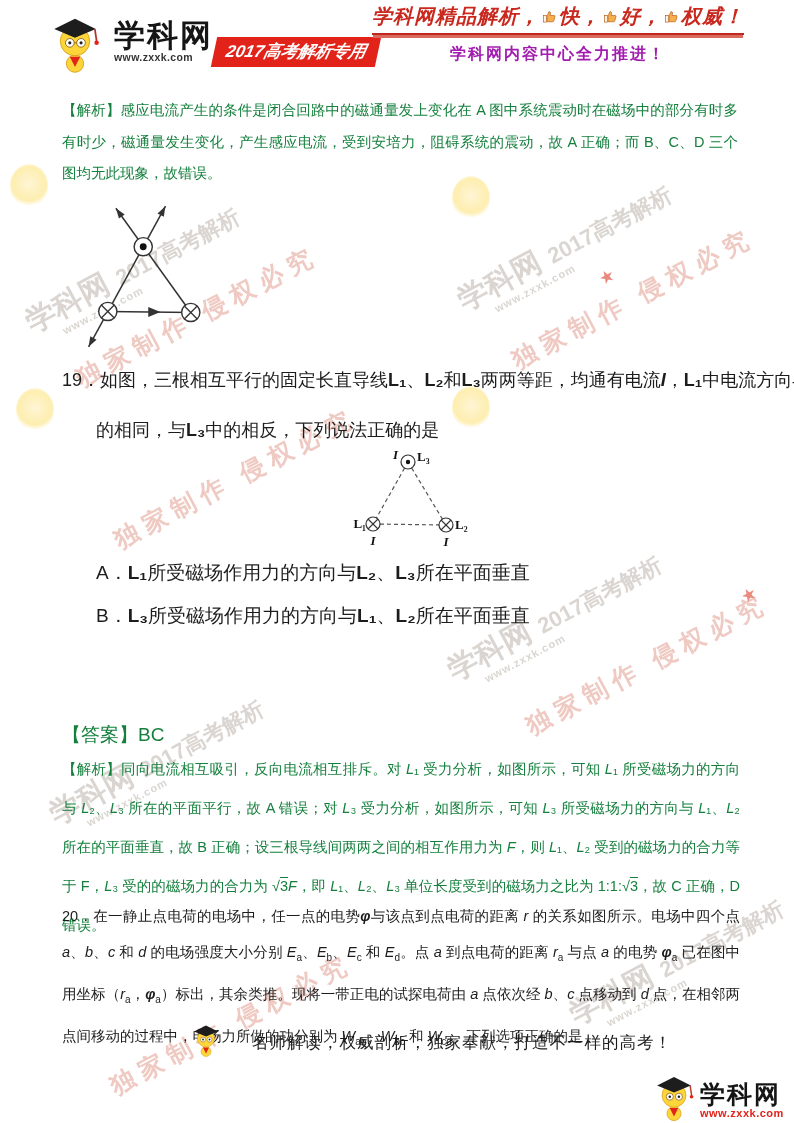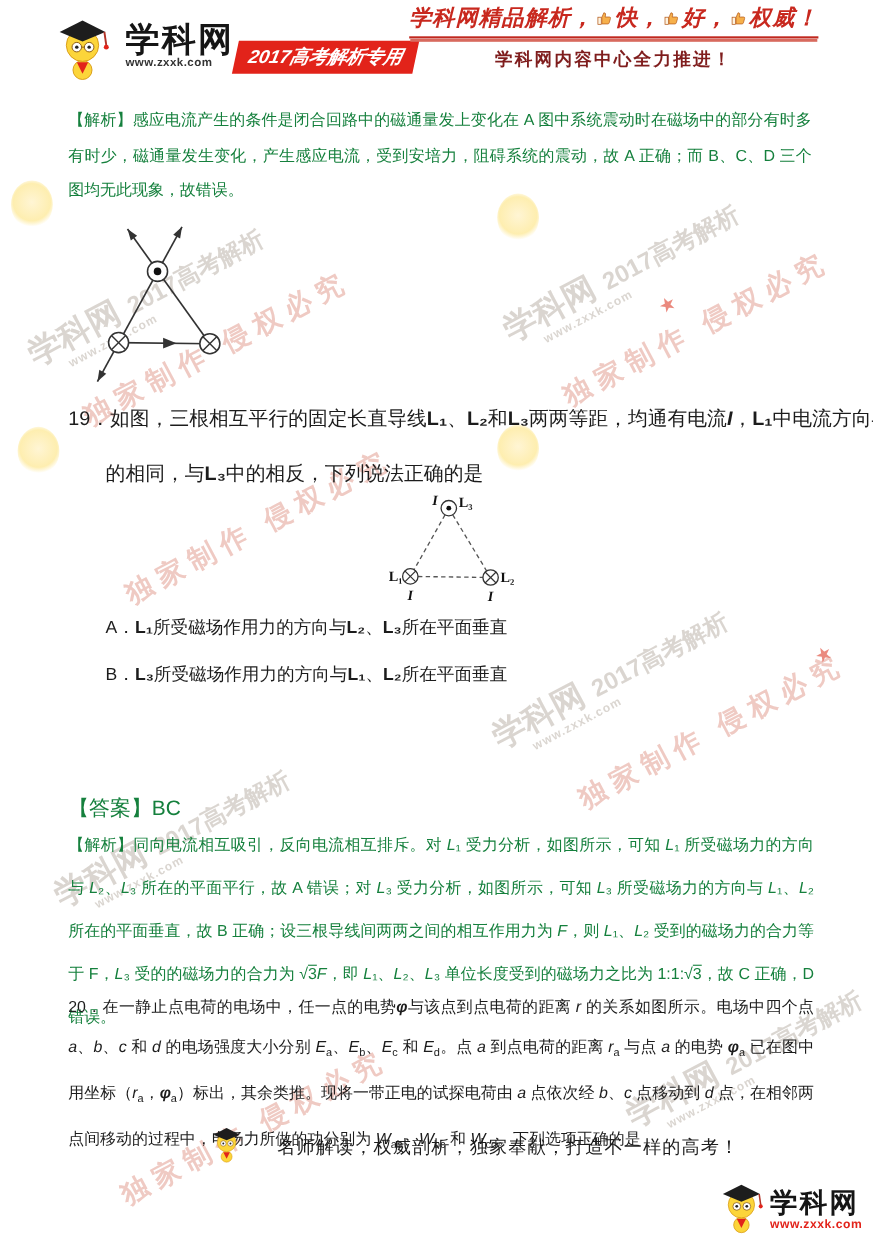--- a/index.html
+++ b/index.html
@@ -15,23 +15,23 @@
   .logo-url{font-size:10.5px;font-weight:bold;color:#333;letter-spacing:.4px;}
   .badge{position:absolute;left:214px;top:37px;background:#e2231a;color:#fff;
          font-size:17px;font-weight:bold;font-style:italic;padding:3px 12px 4px;
          transform:skewX(-12deg);white-space:nowrap;}
   .header-right{position:absolute;right:26px;top:3px;width:420px;text-align:center;}
   .slogan-line{display:inline-block;font-family:"Liberation Serif",serif;font-weight:bold;
          font-style:italic;font-size:20px;color:#c8281e;letter-spacing:1px;
          border-bottom:2px solid #c0281e;box-shadow:0 4px 0 -1px #d86a5e;padding-bottom:3px;
          white-space:nowrap;}
   .thumb{width:17px;height:17px;vertical-align:-2px;margin:0 1px;}
-  .sub-slogan{margin-top:9px;font-size:16px;font-weight:bold;color:#7f1d1d;letter-spacing:2px;}
-  
-  .option{font-size:16px;white-space:nowrap;}
+  .sub-slogan{margin-top:9px;font-size:16px;font-weight:bold;color:#a21caf;letter-spacing:2px;}
+  
+  .option{font-size:19px;white-space:nowrap;}
   .q-line{font-size:18px;white-space:nowrap;}
   
   .wm{position:absolute;white-space:nowrap;font-weight:bold;transform:rotate(-28deg);pointer-events:none;}
   .wm-gray{color:#b6ada3;opacity:.5;font-size:30px;}
   .wm-gray .wm-url{font-size:11px;display:block;margin:-4px 0 0 28px;letter-spacing:1px;}
   .wm-gray .wm-ed{font-size:22px;margin-left:10px;}
   .wm-pink{color:#e5a79c;opacity:.6;font-size:25px;letter-spacing:7px;}
   .wm-star{color:#e04b3a;opacity:.65;font-size:15px;}
   .wm-mascot{position:absolute;width:38px;height:44px;border-radius:50%;opacity:.45;
      background:radial-gradient(circle at 50% 45%, #ffe9a0 0%, #fcd94f 55%, rgba(255,255,255,0) 72%);pointer-events:none;}

